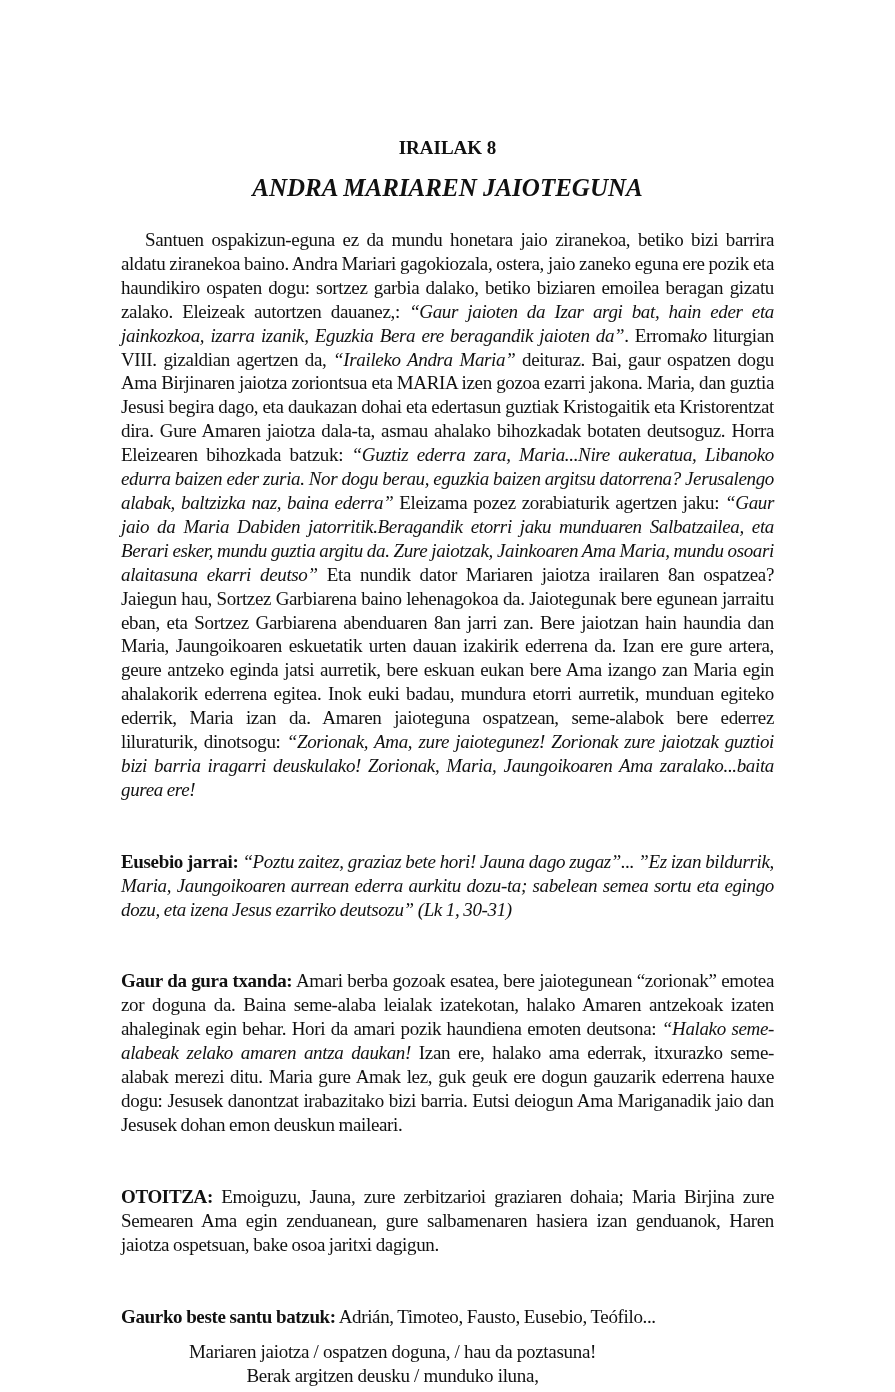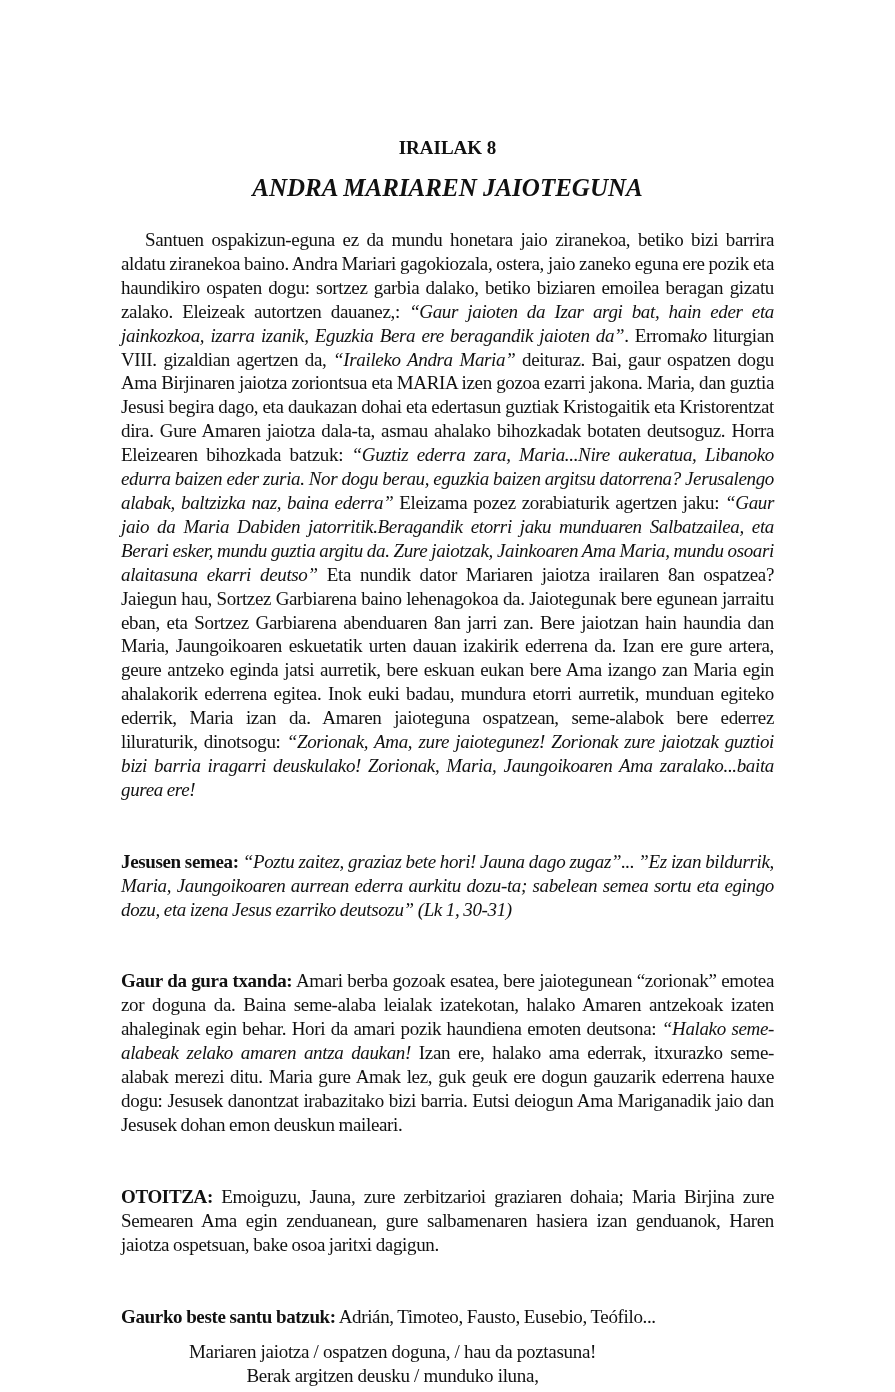--- a/index.html
+++ b/index.html
@@ -23,21 +23,21 @@
 <body>
 
 <div class="page">
   <h1 class="title">IRAILAK 8</h1>
   <h2 class="subtitle">ANDRA MARIAREN JAIOTEGUNA</h2>
 
   <p class="indent"><span>Santuen ospakizun-eguna ez da mundu honetara jaio ziranekoa, betiko bizi barrira aldatu ziranekoa baino. Andra Mariari gagokiozala, ostera,  jaio zaneko eguna ere pozik eta haundikiro ospaten dogu: sortzez garbia dalako, betiko biziaren emoilea beragan gizatu zalako. Eleizeak autortzen dauanez,: </span><i>“Gaur jaioten da Izar argi bat, hain eder eta jainkozkoa, izarra izanik, Eguzkia Bera ere beragandik jaioten da”</i><span>. Erroma</span><i>ko</i><span> liturgian VIII. gizaldian agertzen da, </span><i>“Iraileko Andra Maria”</i><span> deituraz. Bai, gaur ospatzen dogu Ama Birjinaren jaiotza zoriontsua eta MARIA izen gozoa ezarri jakona. Maria, dan guztia Jesusi begira dago, eta daukazan dohai eta edertasun guztiak Kristogaitik eta Kristorentzat dira. Gure Amaren jaiotza dala-ta, asmau ahalako bihozkadak botaten deutsoguz. Horra Eleizearen bihozkada batzuk: </span><i>“Guztiz ederra zara, Maria...Nire aukeratua, Libanoko edurra baizen eder zuria. Nor dogu berau, eguzkia baizen argitsu datorrena? Jerusalengo  alabak, baltzizka naz, baina ederra”</i><span> Eleizama pozez zorabiaturik agertzen jaku: </span><i>“Gaur jaio da Maria Dabiden jatorritik.Beragandik etorri jaku munduaren Salbatzailea, eta Berari esker, mundu guztia argitu da. Zure jaiotzak, Jainkoaren Ama Maria,  mundu osoari alaitasuna ekarri deutso”</i><span> Eta nundik dator Mariaren jaiotza irailaren 8an ospatzea? Jaiegun hau, Sortzez Garbiarena baino lehenagokoa da. Jaiotegunak bere egunean jarraitu eban, eta Sortzez Garbiarena abenduaren 8an jarri zan. Bere jaiotzan hain haundia dan Maria, Jaungoikoaren eskuetatik urten dauan izakirik ederrena da. Izan ere gure artera, geure antzeko eginda jatsi aurretik, bere eskuan eukan bere Ama izango zan Maria egin ahalakorik ederrena egitea. Inok euki badau, mundura etorri aurretik, munduan egiteko ederrik, Maria izan da. Amaren jaioteguna ospatzean, seme-alabok bere ederrez liluraturik, dinotsogu: </span><i>“Zorionak, Ama, zure jaiotegunez! Zorionak zure jaiotzak guztioi bizi barria iragarri deuskulako! Zorionak, Maria, Jaungoikoaren Ama zaralako...baita gurea ere!</i></p>
 
   <div class="gap"></div>
 
-  <p><b>Jesusen semea:</b><i> “Poztu zaitez, graziaz bete hori! Jauna dago zugaz”... ”Ez izan bildurrik, Maria, Jaungoikoaren aurrean ederra aurkitu dozu-ta; sabelean semea sortu eta egingo dozu, eta izena Jesus ezarriko deutsozu” (Lk 1, 30-31)</i></p>
+  <p><b>Eusebio jarrai:</b><i> “Poztu zaitez, graziaz bete hori! Jauna dago zugaz”... ”Ez izan bildurrik, Maria, Jaungoikoaren aurrean ederra aurkitu dozu-ta; sabelean semea sortu eta egingo dozu, eta izena Jesus ezarriko deutsozu” (Lk 1, 30-31)</i></p>
 
   <div class="gap"></div>
 
   <p><b>Gaur da gura txanda:</b><span> Amari berba gozoak esatea, bere jaiotegunean “zorionak” emotea zor doguna da. Baina seme-alaba leialak izatekotan, halako Amaren antzekoak izaten ahaleginak egin behar. Hori da amari pozik haundiena emoten deutsona: </span><i>“Halako seme-alabeak zelako amaren antza daukan!</i><span> Izan ere, halako ama ederrak, itxurazko seme-alabak merezi ditu. Maria gure Amak lez, guk geuk ere dogun gauzarik ederrena hauxe dogu: Jesusek danontzat irabazitako bizi barria. Eutsi deiogun Ama Mariganadik jaio dan Jesusek dohan emon deuskun maileari.</span></p>
 
   <div class="gap"></div>
 
   <p><b>OTOITZA:</b><span> Emoiguzu, Jauna, zure zerbitzarioi graziaren dohaia; Maria Birjina zure Semearen Ama egin zenduanean, gure salbamenaren hasiera izan genduanok, Haren jaiotza ospetsuan, bake osoa jaritxi dagigun.</span></p>
 
   <div class="gap"></div>

